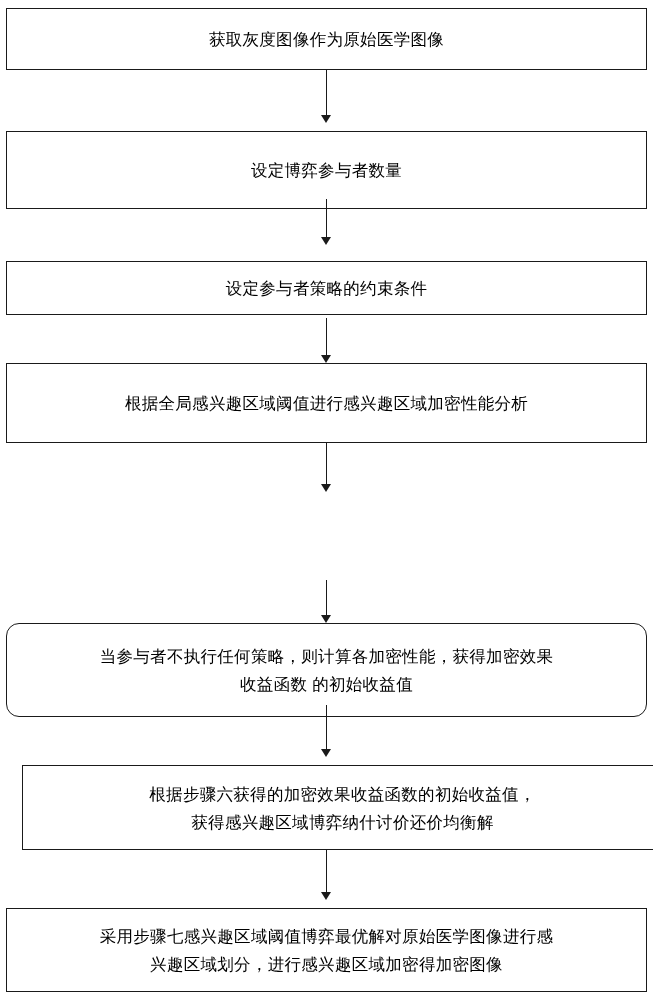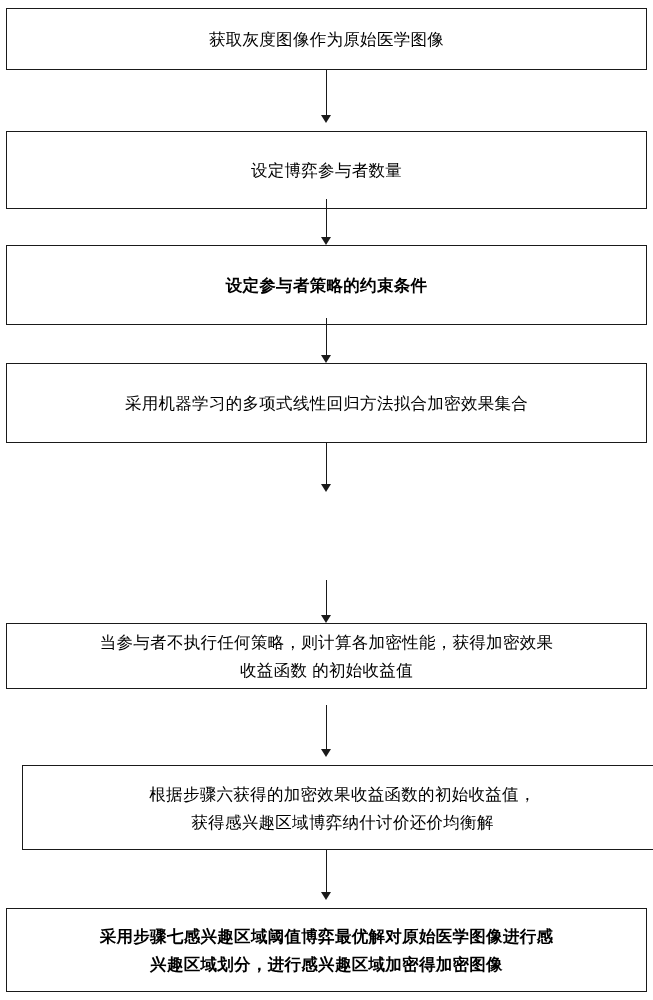--- a/index.html
+++ b/index.html
@@ -65,47 +65,47 @@
   </div>
   <div class="connector" style="left:326px;top:70px;height:45px;"></div>
   <div class="arrowhead" style="left:321px;top:115px;"></div>
 
   <div class="node" style="top:131px;height:78px;">
     <span class="node-text">设定博弈参与者数量</span>
   </div>
   <div class="connector" style="left:326px;top:199px;height:38px;"></div>
   <div class="arrowhead" style="left:321px;top:237px;"></div>
 
-  <div class="node" style="top:245px;height:80px;font-weight:bold;">
+  <div class="node" style="top:261px;height:54px;">
     <span class="node-text">设定参与者策略的约束条件</span>
   </div>
   <div class="connector" style="left:326px;top:318px;height:37px;"></div>
   <div class="arrowhead" style="left:321px;top:355px;"></div>
 
   <div class="node" style="top:363px;height:80px;">
-    <span class="node-text">采用机器学习的多项式线性回归方法拟合加密效果集合</span>
+    <span class="node-text">根据全局感兴趣区域阈值进行感兴趣区域加密性能分析</span>
   </div>
   <div class="connector" style="left:326px;top:443px;height:41px;"></div>
   <div class="arrowhead" style="left:321px;top:484px;"></div>
 
   <div class="connector" style="left:326px;top:580px;height:35px;"></div>
   <div class="arrowhead" style="left:321px;top:615px;"></div>
 
-  <div class="node" style="top:623px;height:66px;">
+  <div class="node" style="top:623px;height:94px;border-radius:13px;">
     <span class="node-text">当参与者不执行任何策略，则计算各加密性能，获得加密效果
 收益函数  的初始收益值</span>
   </div>
   <div class="connector" style="left:326px;top:705px;height:44px;"></div>
   <div class="arrowhead" style="left:321px;top:749px;"></div>
 
   <div class="node" style="top:765px;height:85px;margin-left:16px;">
     <span class="node-text">根据步骤六获得的加密效果收益函数的初始收益值，
 获得感兴趣区域博弈纳什讨价还价均衡解</span>
   </div>
   <div class="connector" style="left:326px;top:850px;height:42px;"></div>
   <div class="arrowhead" style="left:321px;top:892px;"></div>
 
-  <div class="node" style="top:908px;height:84px;font-weight:bold;">
+  <div class="node" style="top:908px;height:84px;">
     <span class="node-text">采用步骤七感兴趣区域阈值博弈最优解对原始医学图像进行感
 兴趣区域划分，进行感兴趣区域加密得加密图像</span>
   </div>
 
 </div>
 
 </body></html>

